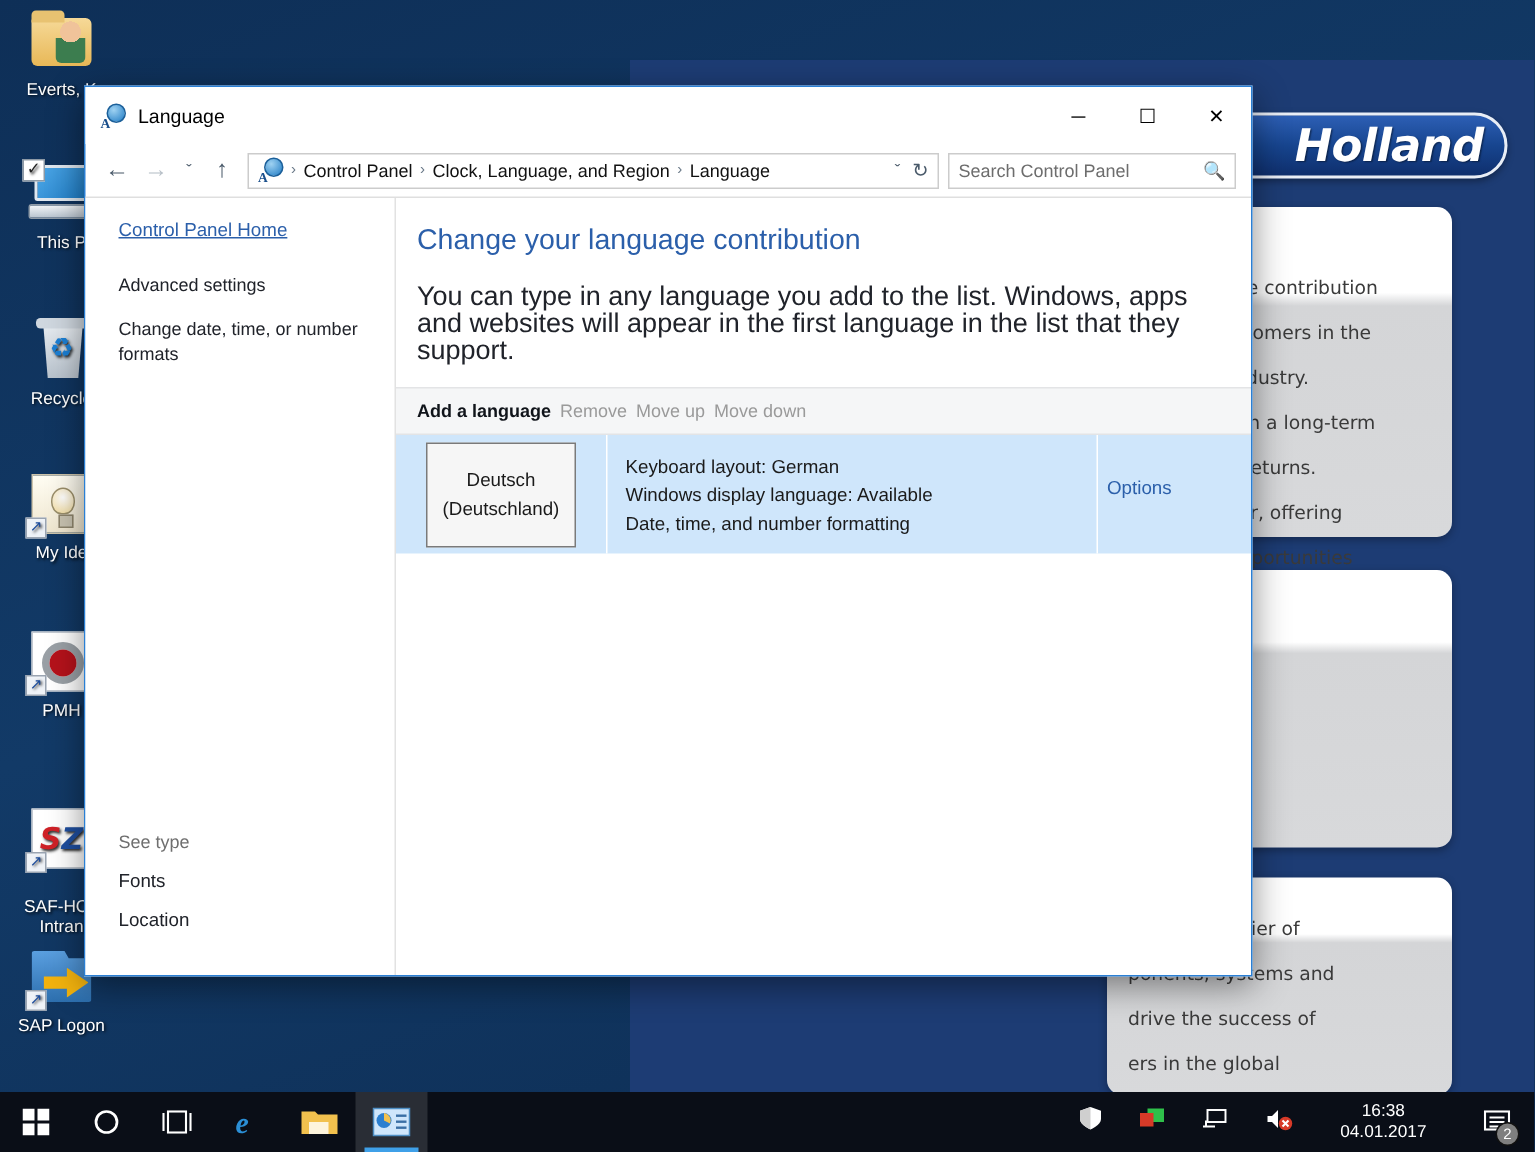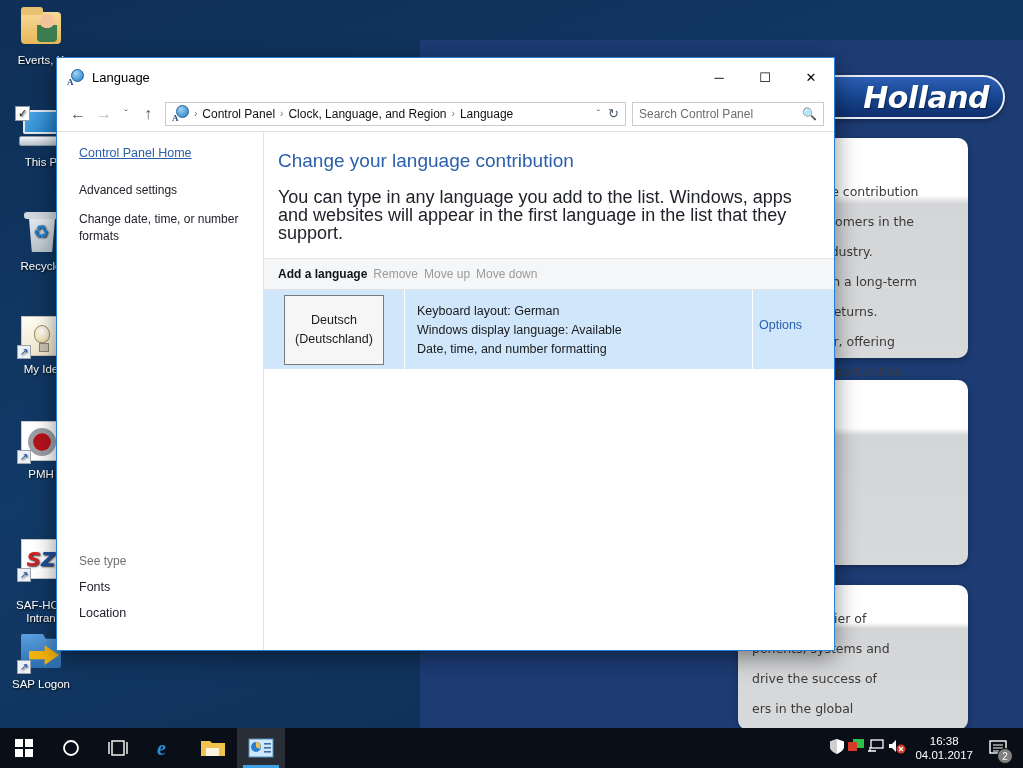--- a/index.html
+++ b/index.html
@@ -182,21 +182,21 @@
   .tb-app .underline {
     position:absolute; left:6px; right:6px; bottom:0; height:3px; background:#3fa0e8;
   }
   #tb-watermark {
     position:absolute; left:345px; top:740px; width:330px;
     color: rgba(255,255,255,.045); font-size: 21px; text-align:center;
     font-family:"Liberation Sans", sans-serif; letter-spacing:.5px;
     pointer-events:none;
   }
   #tray {
-    margin-left:auto; display:flex; align-items:center; gap:2px;
+    margin-left:auto; display:flex; align-items:center; gap:24px;
     padding-right: 8px; color:#ffffff;
   }
   #clock {
     text-align:center; font-size:11.5px; line-height:14px; color:#ffffff;
     padding: 0 6px; font-family:"Liberation Sans", sans-serif;
   }
   #notif {
     width:34px; height:40px; display:flex; align-items:center; justify-content:center;
     position:relative;
   }
@@ -305,21 +305,21 @@
   .lang-row .namebox {
     width:126px; height:70px; background:#f6f6f6; border:1px solid #7a7a7a;
     display:flex; flex-direction:column; align-items:center; justify-content:center;
     font-size:12.5px; color:#1a1a1a; line-height:19px;
   }
   .lang-row .lr-details {
     flex:1; padding:12px 0 0 12px; font-size:12.5px; color:#1a1a1a; line-height:19px;
     border-left:1px solid #ffffff;
   }
   .lang-row .lr-options {
-    width:82px; border-left:1px solid #ffffff; padding:28px 0 0 6px;
+    width:103px; border-left:1px solid #ffffff; padding:28px 0 0 6px;
     font-size:12.5px; color:#2b5faa;
   }
   #listrest { background:#ffffff; height:100%; }
 </style>
 </head>
 <body>
 
 <div id="desktop">
 
   <div id="bg-page">

